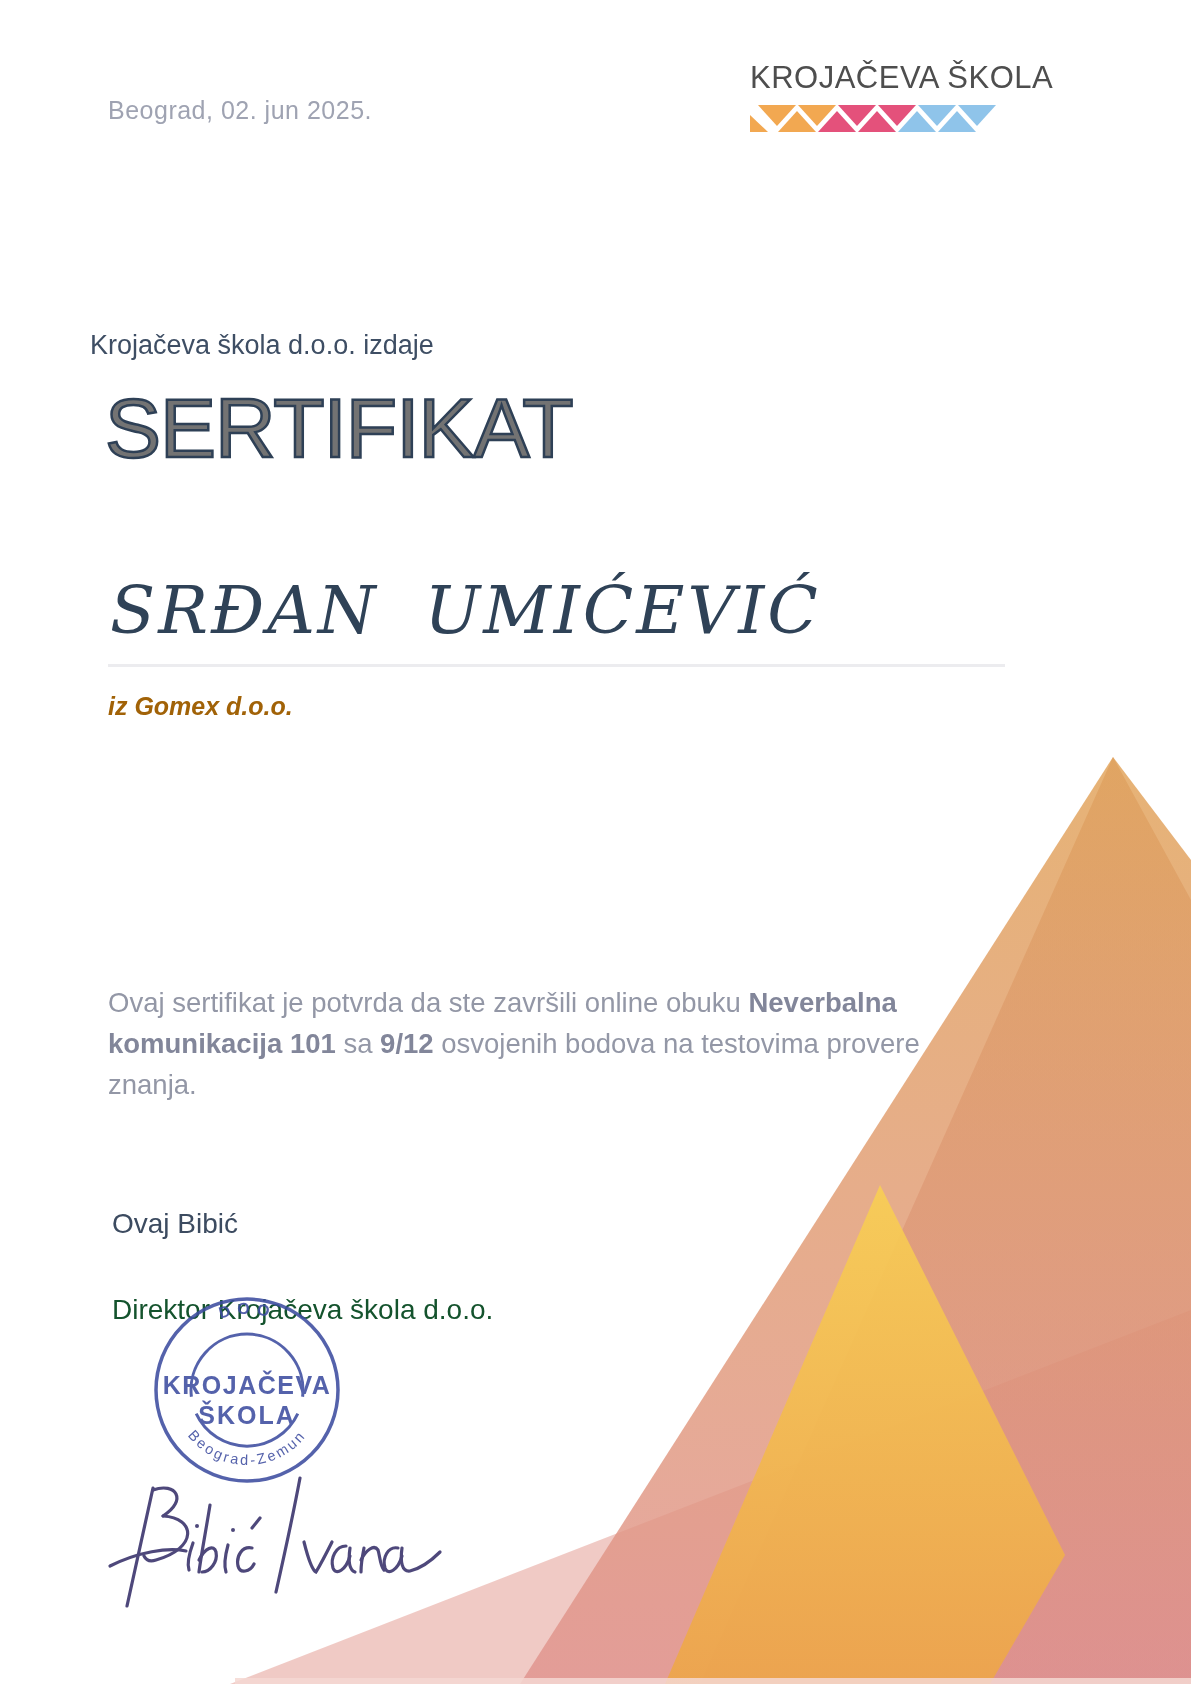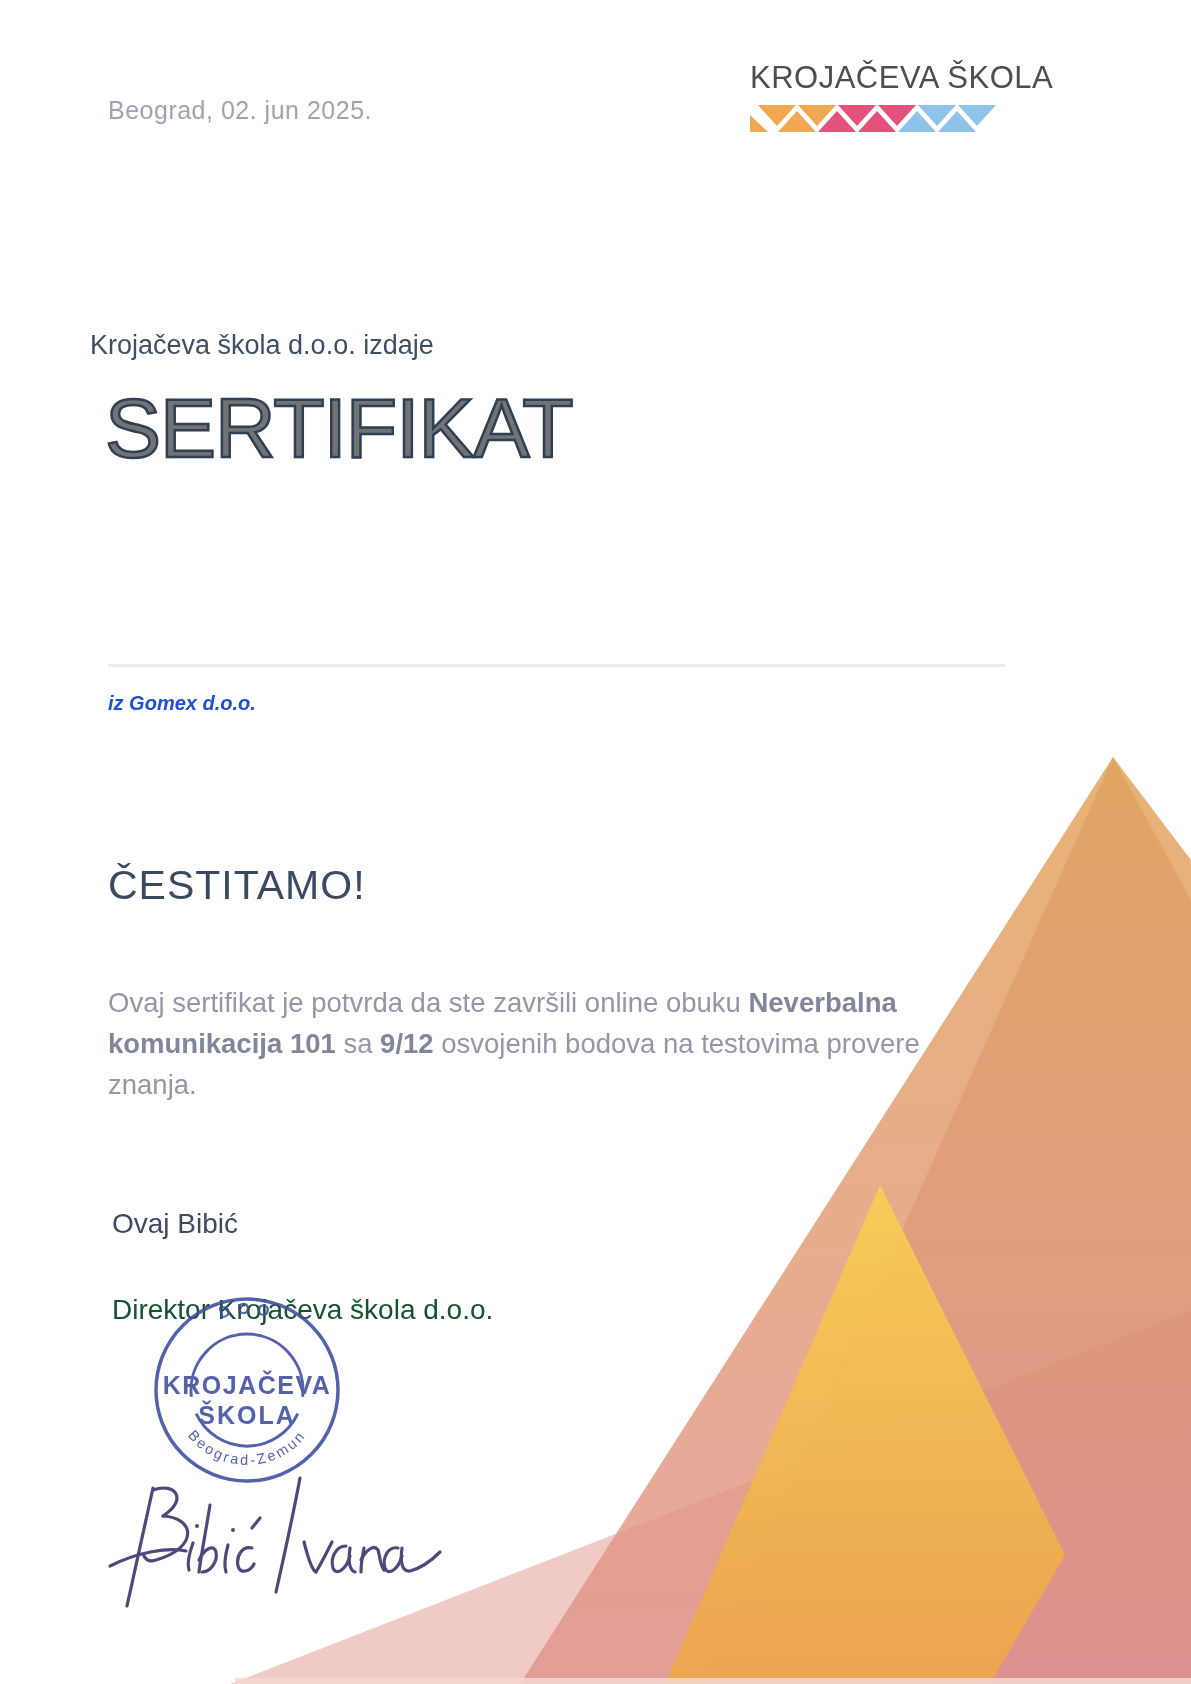--- a/index.html
+++ b/index.html
@@ -22,22 +22,22 @@
   .issuer { position:absolute; left:90px; top:330px; font-size:27px; color:#3E4E64; }
   .title  { position:absolute; left:105px; top:348px; font-size:84px; font-weight:400;
             color:#737373; letter-spacing:-1px;margin-top:32px; -webkit-text-stroke:2.5px #2E4056; }
 
   .name { position:absolute; left:110px; top:572px; font-family:"DejaVu Serif", serif;
           font-style:italic; font-size:66px; color:#2F4257; letter-spacing:3px;
           word-spacing:22px; white-space:nowrap; z-index:1; }
   .name-underline { position:absolute; left:108px; top:664px; width:897px; height:3px;
           background:#ECECEF; }
 
-  .origin { position:absolute; left:108px; top:692px; font-size:20px; font-style:italic;
-            font-weight:600; color:#1d4ed8; }
+  .origin { position:absolute; left:108px; top:692px; font-size:25px; font-style:italic;
+            font-weight:600; color:#a16207; }
 
   .congrats { position:absolute; left:108px; top:862px; font-size:41px; font-weight:500;
               color:#3A4A60; letter-spacing:1px; }
 
   .body-text { position:absolute; left:108px; top:940px; width:852px; font-size:27.5px;
                line-height:41px; color:#9397A6;margin-top:42px; }
   .body-text strong { color:#82869A; font-weight:700; }
 
   .signer-name { position:absolute; left:112px; top:1208px; font-size:28px; color:#3C4B60; }
   .signer-role { position:absolute; left:112px; top:1294px; font-size:28px; color:#14532d; }
@@ -88,24 +88,24 @@
           <polygon points="148,27 186,27 167,6" fill="#8FC4EA"></polygon>
           <polygon points="168,0 206,0 187,21" fill="#8FC4EA"></polygon>
           <polygon points="188,27 226,27 207,6" fill="#8FC4EA"></polygon>
           <polygon points="208,0 246,0 227,21" fill="#8FC4EA"></polygon>
         </svg>
     </div>
 
     <div class="issuer">Krojačeva škola d.o.o. izdaje</div>
     <h1 class="title">SERTIFIKAT</h1>
 
+    <div class="name">SRĐAN UMIĆEVIĆ</div>
     <div class="name-underline"></div>
     <div class="origin">iz Gomex d.o.o.</div>
 
-    <h2 class="congrats">ČESTITAMO!</h2>
     <p class="body-text" id="body-text"><span>Ovaj sertifikat je potvrda da ste završili online obuku </span><strong>Neverbalna komunikacija 101</strong><span> sa </span><strong> 9/12 </strong><span> osvojenih bodova na testovima provere znanja.</span></p>
 
     <div class="signer-name">Ovaj Bibić</div>
     <div class="signer-role">Direktor Krojačeva škola d.o.o.</div>
   </div>
 
   <svg id="ink-layer" class="layer" viewBox="0 0 1191 1684" aria-hidden="true">
     <defs>
       <filter id="inkblur" x="-10%" y="-10%" width="120%" height="120%">
         <feGaussianBlur stdDeviation="0.55"></feGaussianBlur>

